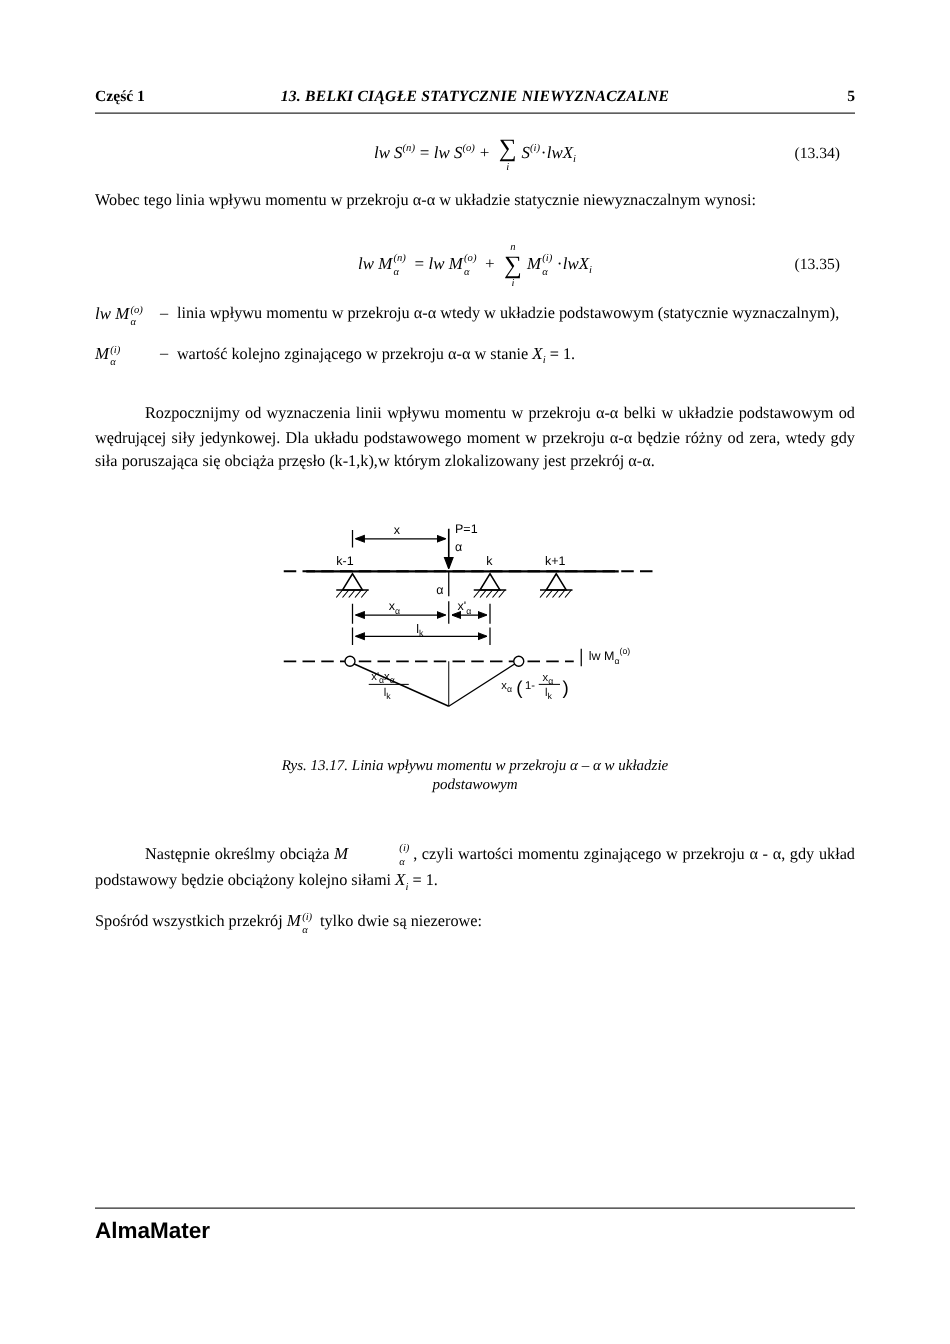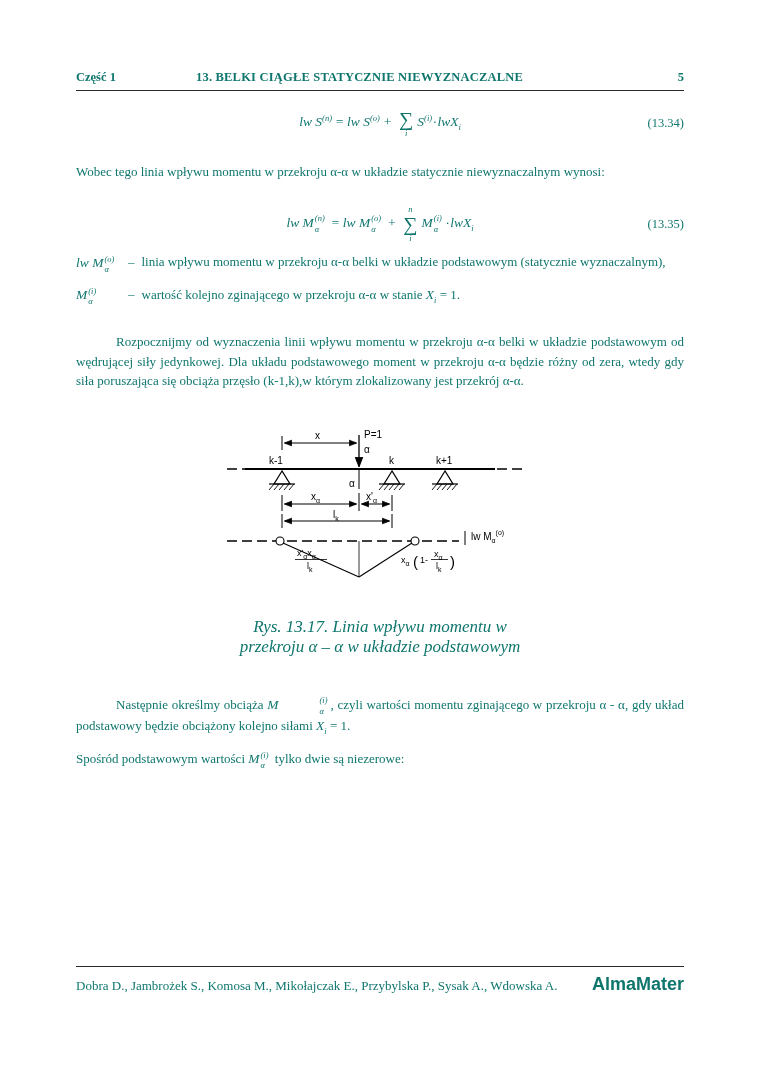--- a/index.html
+++ b/index.html
@@ -1,68 +1,68 @@
 <!DOCTYPE html>
 <html><head>
 <meta charset="utf-8">
 <style>
   * { box-sizing: border-box; }
   html, body { margin:0; padding:0; background:#ffffff; }
   .page {
     position:relative; width:760px; height:1075px; background:#fff;
-    font-family:"Liberation Serif", serif; font-size:13px; color:#0f766e;
+    font-family:"Liberation Serif", serif; font-size:13px; color:#000000;
     padding:70px 76px 0 76px; overflow:hidden;
   }
   
   .hdr { display:flex; align-items:baseline; font-weight:bold; font-size:12.5px; }
   .hdr .l { width:120px; }
-  .hdr .c { flex:1; letter-spacing:0.2px; }
+  .hdr .c { flex:1; text-align:center; letter-spacing:0.2px;font-style:italic; }
   .hdr .r { width:120px; text-align:right; }
   .rule { border-top:1.4px solid #2b2b2b; margin-top:5px; }
 
   
   .eq-row { position:relative; text-align:center; }
   .eq-first { margin-top:18px; }
   .eq-second { margin-top:24px; }
-  .eq-num { position:absolute; right:0; top:50%; transform:translateY(-50%); font-size:12.5px; }
+  .eq-num { position:absolute; right:12px; top:50%; transform:translateY(-50%); font-size:12.5px; }
   .math { font-style:italic; font-size:13.5px; }
   .math sup { font-size:8.5px; }
   .math sub { font-size:8.5px; }
   .scripts { display:inline-flex; flex-direction:column; align-items:flex-start;
              font-size:8.5px; line-height:1.2; vertical-align:middle; margin:0 3px 0 1px; }
   .bigsum { display:inline-flex; flex-direction:column; align-items:center; line-height:1;
             vertical-align:middle; margin:0 4px; }
   .bigsum .sym { font-size:20px; font-style:normal; }
   .bigsum .lim { font-size:8.5px; line-height:1; }
   .eqop { margin:0 3px; }
   .dot { margin:0 1px; }
 
   
   .para { text-align:justify; line-height:1.5; margin:0; }
-  .p-wobec { margin-top:24px; }
+  .p-wobec { margin-top:12px; }
   .p-gdzie { margin-top:30px; }
   .indent { text-indent:40px; }
   .p-rozp { margin-top:26px; }
   .p-nast { margin-top:38px; }
   .p-spos { margin-top:12px; }
 
   .gdzie-item { display:flex; align-items:flex-start; margin-top:11px; line-height:1.45; }
   .gdzie-item .term { min-width:52px; }
   .gdzie-item .dash { margin-right:7px; }
   .gdzie-item .desc { flex:1; }
 
   
   .fig-wrap { margin:36px auto 0 auto; width:310px; }
   .fig-svg line, .fig-svg path { stroke:#000; }
   .figtext { font-family:"Liberation Sans", sans-serif; font-size:10px; fill:#000; }
   .figsmall { font-family:"Liberation Sans", sans-serif; font-size:9px; fill:#000; }
   .figsub { font-size:7px; }
   .figsup { font-size:7px; }
   .figparen { font-family:"Liberation Sans", sans-serif; font-size:15px; fill:#000; }
-  .caption { text-align:center; font-style:italic; font-size:17px; margin-top:14px; }
+  .caption { text-align:center; font-style:italic; font-size:12px; margin-top:14px; }
 
   
   .footer { position:absolute; left:76px; right:76px; top:966px; }
   .footer-rule { border-top:1.4px solid #2b2b2b; }
   .footer-row { display:flex; justify-content:space-between; align-items:baseline; margin-top:7px; font-size:13px; }
   .brand { font-family:"Liberation Sans", sans-serif; font-weight:bold; font-size:18px; }
 </style>
 </head>
 <body>
 
@@ -103,21 +103,21 @@
     <span class="eq-num">(13.35)</span>
   </div>
 
 
   <div class="gdzie-item">
     <span class="math term"><span>lw M</span><span class="scripts">
           <span>(o)</span>
           <span>α</span>
         </span></span>
     <span class="dash">–</span>
-    <span class="desc">linia wpływu momentu w przekroju α-α belki w układzie podstawowym (statycznie wyznaczalnym),</span>
+    <span class="desc">linia wpływu momentu w przekroju α-α wtedy w układzie podstawowym (statycznie wyznaczalnym),</span>
   </div>
 
   <div class="gdzie-item">
     <span class="math term"><span>M</span><span class="scripts">
           <span>(i)</span>
           <span>α</span>
         </span></span>
     <span class="dash">–</span>
     <span class="desc"><span>wartość kolejno zginającego w przekroju α-α w stanie </span><span class="math"><span>X</span><sub>i</sub></span><span> = 1.</span></span>
   </div>
@@ -203,26 +203,25 @@
     </svg>
 
     <div class="caption">Rys. 13.17. Linia wpływu momentu w przekroju α – α w układzie podstawowym</div>
   </div>
 
   <p class="para indent p-nast"><span>Następnie określmy obciąża </span><span class="math"><span>M</span><span class="scripts">
           <span>(i)</span>
           <span>α</span>
         </span></span><span>, czyli wartości momentu zginającego w przekroju α - α, gdy układ podstawowy będzie obciążony kolejno siłami </span><span class="math"><span>X</span><sub>i</sub></span><span> = 1.</span></p>
 
-  <p class="para p-spos"><span>Spośród podstawowym wartości </span><span class="math"><span>M</span><span class="scripts">
+  <p class="para p-spos"><span>Spośród wszystkich przekrój </span><span class="math"><span>M</span><span class="scripts">
           <span>(i)</span>
           <span>α</span>
         </span></span><span> tylko dwie są niezerowe:</span></p>
 
   <div class="footer">
     <div class="footer-rule"></div>
     <div class="footer-row">
-      <span>Dobra D., Jambrożek S., Komosa M., Mikołajczak E., Przybylska P., Sysak A., Wdowska A.</span>
       <span class="brand">AlmaMater</span>
     </div>
   </div>
 
 </div>
 
 </body></html>

